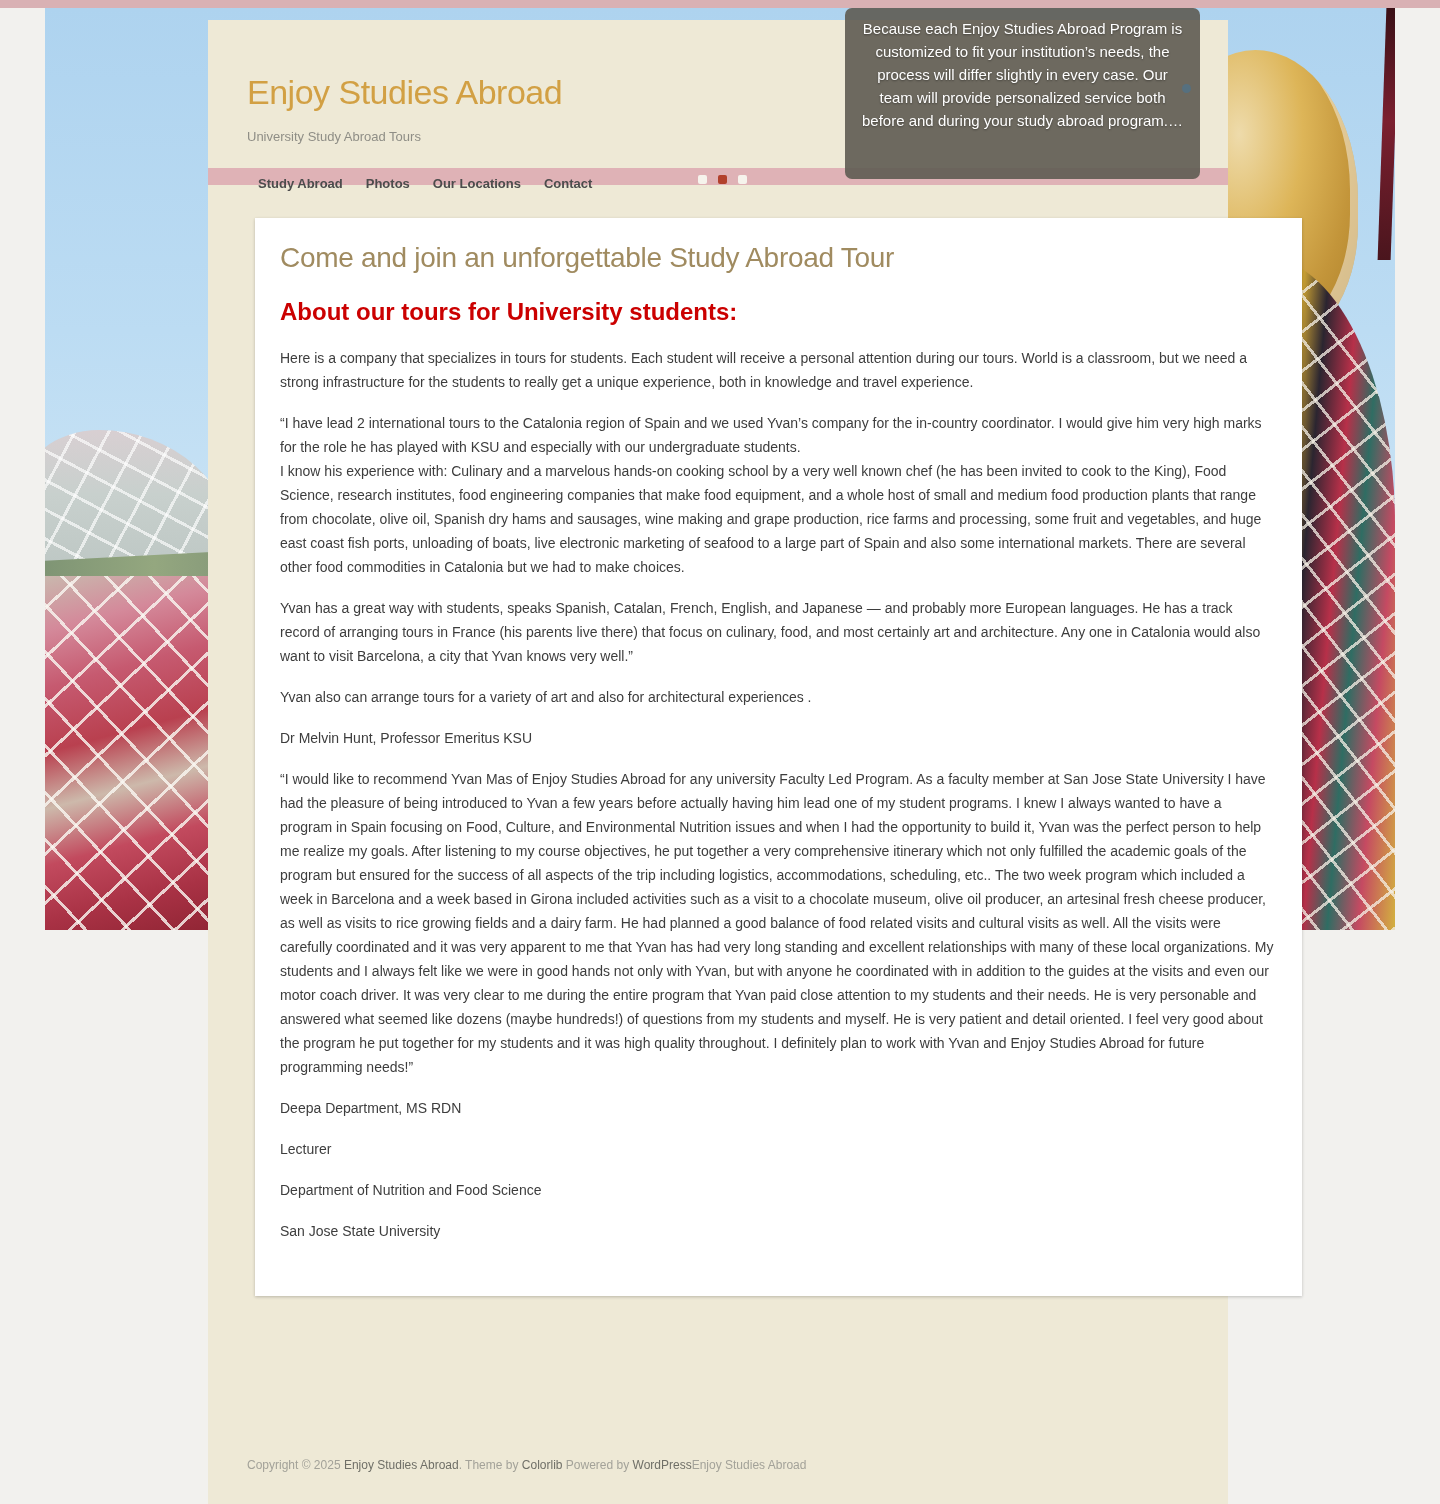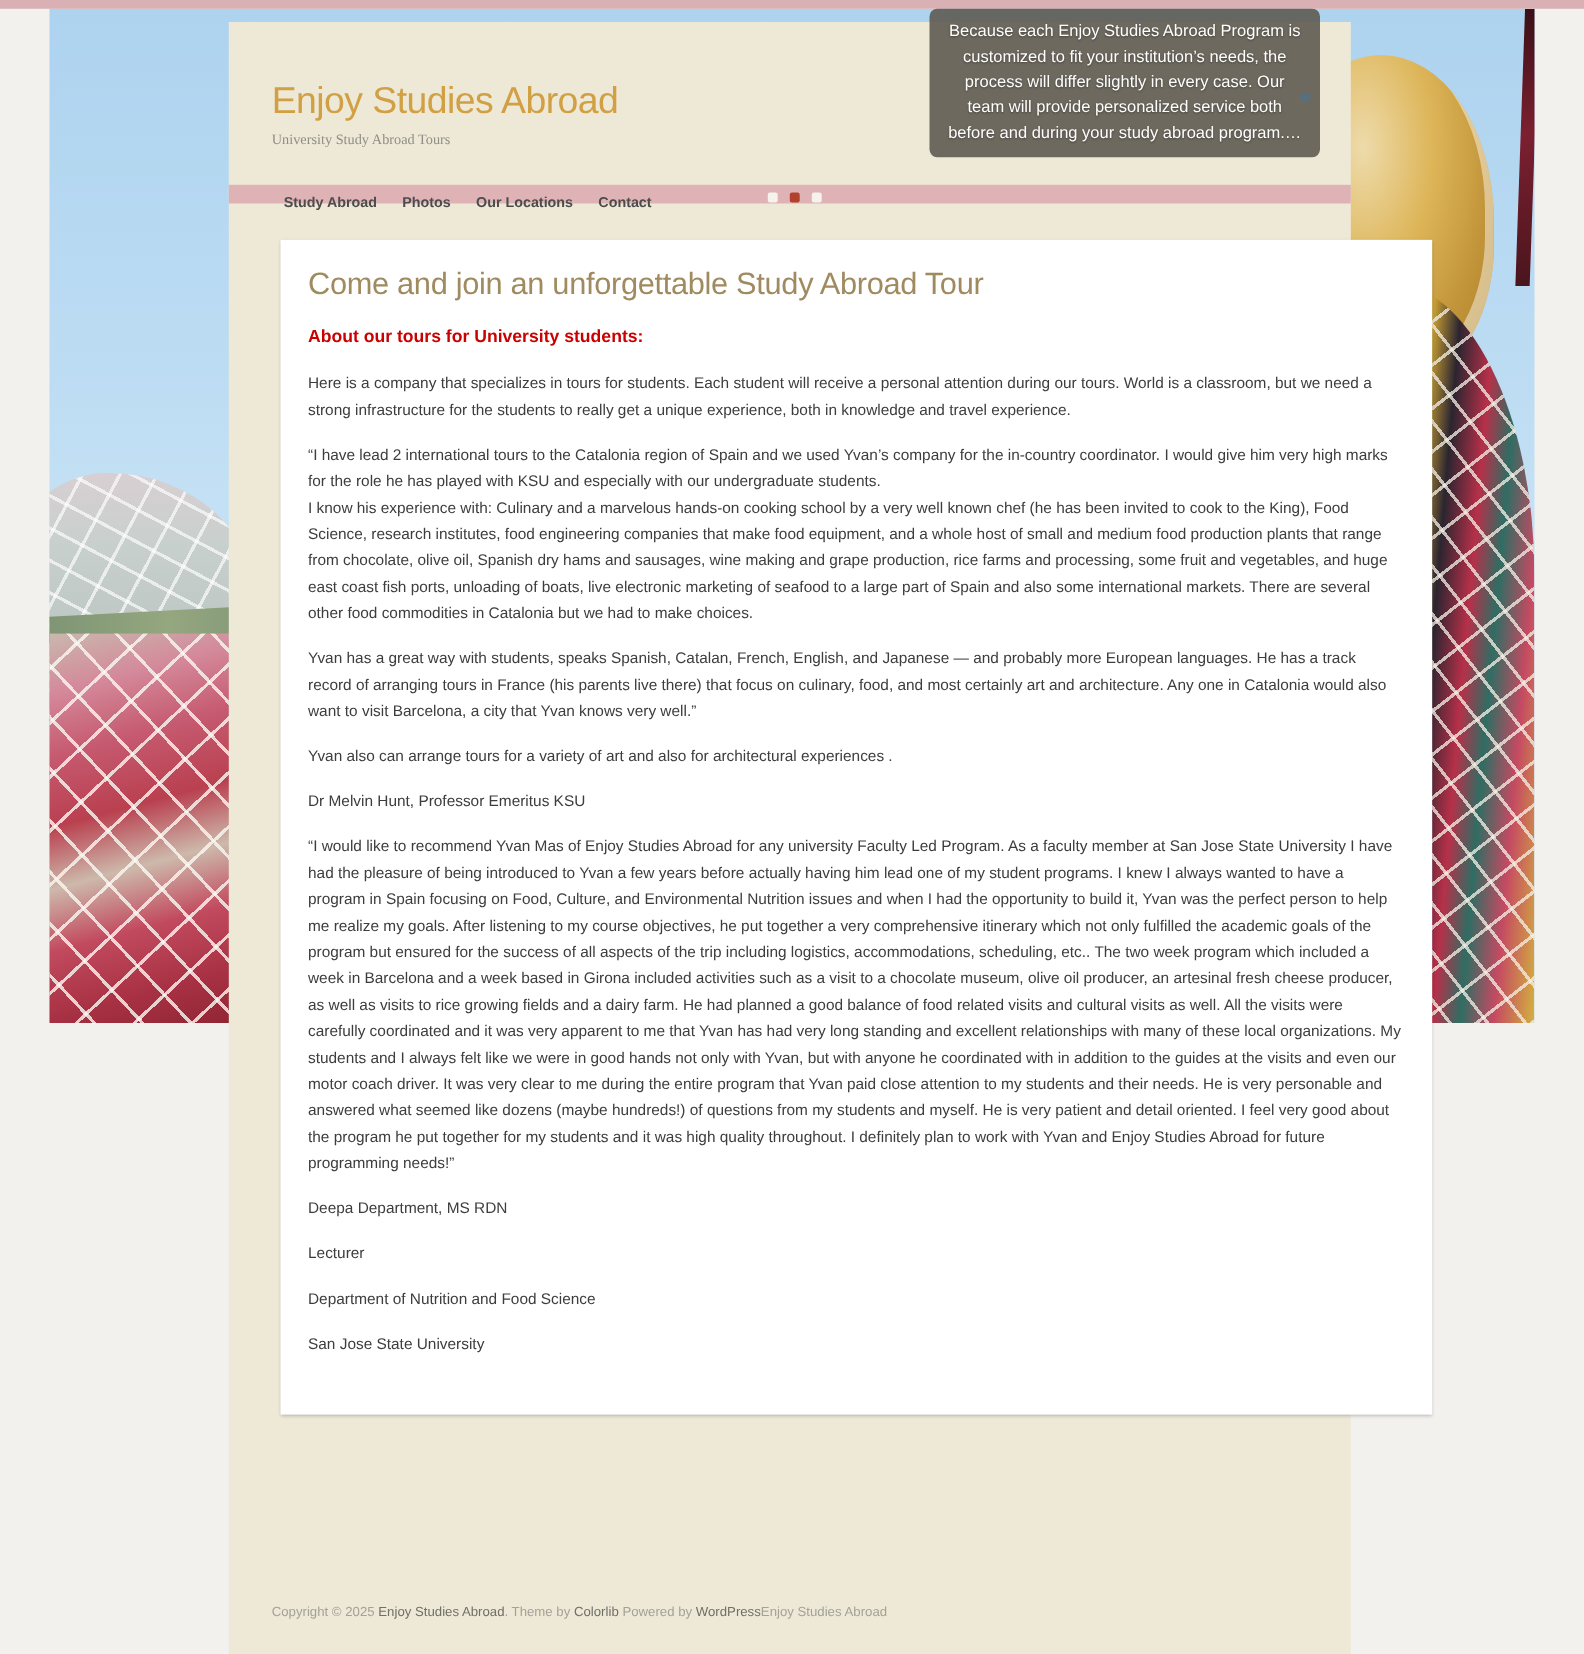--- a/index.html
+++ b/index.html
@@ -65,35 +65,35 @@
     transform: skewX(-2deg);
   }
 
   
   .site {
     position: absolute; left: 208px; top: 20px; width: 1020px; height: 1484px;
     background: #eee9d6; z-index: 3;
   }
   .site-header { position: absolute; left: 0; top: 0; width: 100%; height: 148px; padding: 53px 0 0 39px; }
   .site-title { font-size: 34px; color: #d2a044; letter-spacing: -0.5px; }
-  .site-tagline { margin-top: 7px; font-size: 13px; color: #8f8e86; font-family: Liberation Serif, serif; }
+  .site-tagline { margin-top: 17px; font-size: 13px; color: #8f8e86; }
 
   .nav-bar {
     position: absolute; left: 0; top: 148px; width: 100%; height: 17px;
     background: #dfb2b6;
   }
   .nav-list { list-style: none; margin: 0; padding: 8px 0 0 50px; display: flex; }
   .nav-item { font-size: 13px; font-weight: 700; color: #4c4c4c; margin-right: 23px; cursor: pointer; }
   .slider-dots { position: absolute; left: 490px; top: 7px; display: flex; gap: 11px; }
   .slider-dot { width: 9px; height: 9px; border-radius: 2px; background: #f6f3ec; cursor: pointer; }
   .slider-dot.active { background: #b2402c; }
 
   
   .caption-box {
-    position: absolute; left: 845px; top: 8px; width: 355px; height: 135px;
+    position: absolute; left: 845px; top: 8px; width: 355px; height: 171px;
     background: rgba(94, 91, 82, 0.9);
     border-radius: 7px;
     color: #ffffff;
     font-size: 15px; line-height: 23px; text-align: center;
     padding: 9px 14px;
     z-index: 10;
     text-shadow: 0 1px 2px rgba(0,0,0,0.4);
   }
   .caption-next {
     position: absolute; right: 9px; top: 76px; width: 9px; height: 9px;
@@ -108,21 +108,21 @@
     background: #ffffff;
     box-shadow: 0 1px 3px rgba(0,0,0,0.22);
     padding: 16px 27px 36px 25px;
   }
   .card h1 {
     margin: 8px 0 24px;
     font-size: 28px; font-weight: 400; color: #a08b60; letter-spacing: -0.3px;
   }
   .card h2 {
     margin: 0 0 20px;
-    font-size: 16px; font-weight: 700; color: #cb0000;
+    font-size: 24px; font-weight: 700; color: #cb0000;
   }
   .card p {
     margin: 0 0 17px;
     font-size: 14px; line-height: 24px; color: #3d3d3d;
   }
 
   
   .site-footer {
     position: absolute; left: 39px; right: 35px; bottom: 32px;
     display: flex; justify-content: flex-start;

